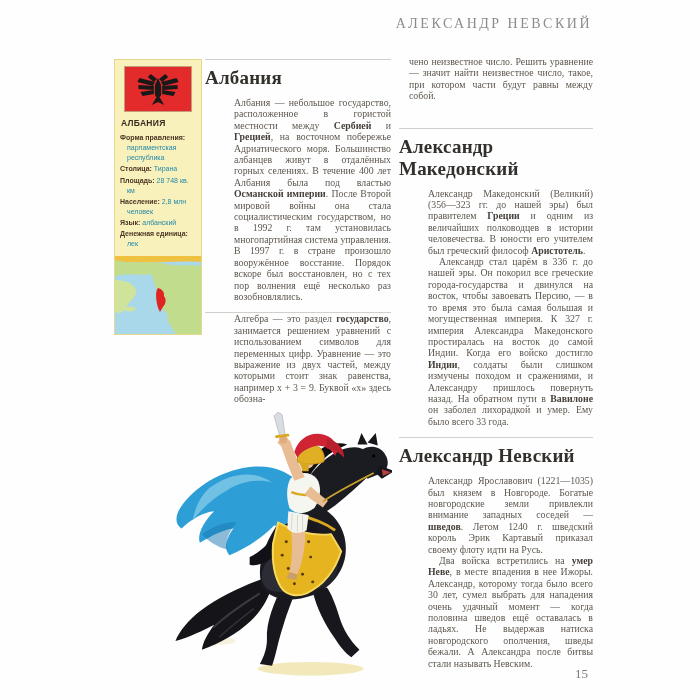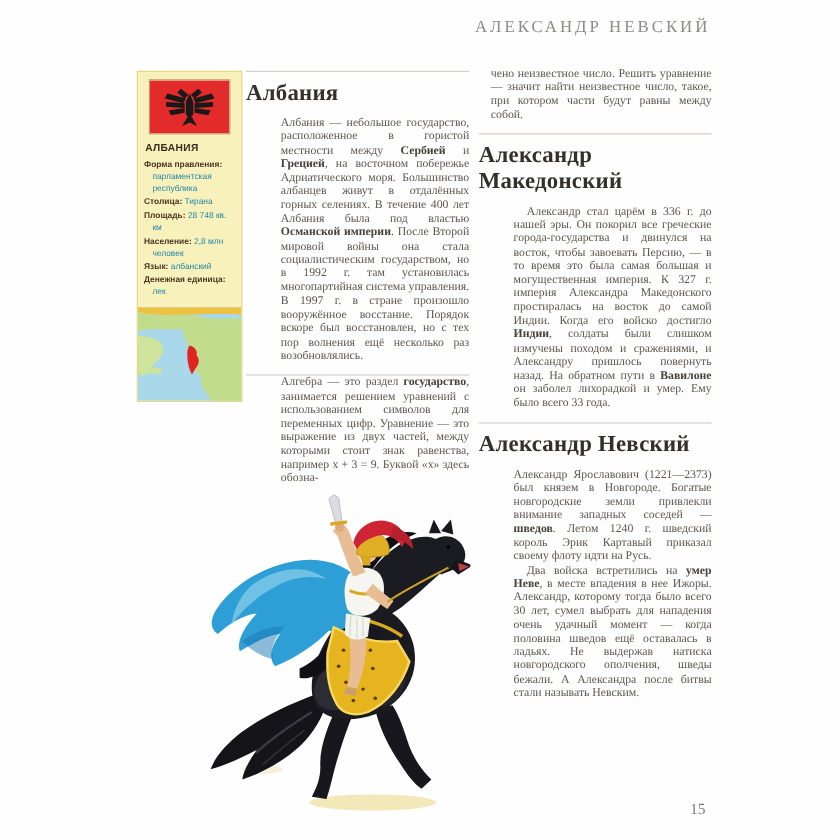--- a/index.html
+++ b/index.html
@@ -29,21 +29,21 @@
   .rule { border:none; border-top:1px solid #d2d0cc; margin:0; }
   h2.entry {
     font-size:19px; font-weight:bold; color:#33302c;
     margin:7px 0 8px; letter-spacing:.2px;
   }
   .body { margin-left:29px; color:#5d564e; }
   .body p { margin:0; font-size:9.8px; line-height:11.4px; text-align:justify; }
   .body p.indent { text-indent:11px; }
   .body b { color:#46403a; }
   .article { margin-bottom:10px; }
-  .cont { margin-left:10px; margin-bottom:9px; }
+  .cont { margin-left:10px; margin-bottom:26px; }
   
   .illustration { position:absolute; left:148px; top:412px; width:244px; height:272px; }
   .caption {
     position:absolute; left:110px; top:541px; width:90px;
     font-family:"Liberation Sans", sans-serif; font-size:7.2px;
     line-height:1.33; color:#3f3f3f;
   }
   .caption b { color:#1d1d1d; }
   .page-number {
     position:absolute; right:112px; bottom:18px;
@@ -115,28 +115,29 @@
   </section>
 
   <section class="col-right">
     <div class="body cont">
       <p><span>чено неизвестное число. Решить уравнение — значит найти неизвестное число, такое, при котором части будут равны между собой.</span></p>
     </div>
     <hr class="rule">
     <div class="article">
       <h2 class="entry">Александр Македонский</h2>
       <div class="body">
+        <p><span>Александр Македонский (Великий) (356—323 гг. до нашей эры) был правителем </span><b>Греции</b><span> и одним из величайших полководцев в истории человечества. В юности его учителем был греческий философ </span><b>Аристотель</b><span>.</span></p>
         <p class="indent"><span>Александр стал царём в 336 г. до нашей эры. Он покорил все греческие города-государства и двинулся на восток, чтобы завоевать Персию, — в то время это была самая большая и могущественная империя. К 327 г. империя Александра Македонского простиралась на восток до самой Индии. Когда его войско достигло </span><b>Индии</b><span>, солдаты были слишком измучены походом и сражениями, и Александру пришлось повернуть назад. На обратном пути в </span><b>Вавилоне</b><span> он заболел лихорадкой и умер. Ему было всего 33 года.</span></p>
       </div>
     </div>
     <hr class="rule">
     <div class="article">
       <h2 class="entry">Александр Невский</h2>
       <div class="body">
-        <p><span>Александр Ярославович (1221—2373) был князем в Новгороде. Богатые новгородские земли привлекли внимание западных соседей — </span><b>шведов</b><span>. Летом 1240 г. шведский король Эрик Картавый приказал своему флоту идти на Русь.</span></p>
+        <p><span>Александр Ярославович (1221—1035) был князем в Новгороде. Богатые новгородские земли привлекли внимание западных соседей — </span><b>шведов</b><span>. Летом 1240 г. шведский король Эрик Картавый приказал своему флоту идти на Русь.</span></p>
         <p class="indent"><span>Два войска встретились на </span><b>умер Неве</b><span>, в месте впадения в нее Ижоры. Александр, которому тогда было всего 30 лет, сумел выбрать для нападения очень удачный момент — когда половина шведов ещё оставалась в ладьях. Не выдержав натиска новгородского ополчения, шведы бежали. А Александра после битвы стали называть Невским.</span></p>
       </div>
     </div>
   </section>
 
   <svg class="illustration" viewBox="0 0 240 285" preserveAspectRatio="none">
 
     <ellipse cx="160" cy="269" rx="52" ry="7" fill="#eee0a2" opacity="0.75"></ellipse>
     <ellipse cx="70" cy="240" rx="16" ry="4" fill="#efe7c4" opacity="0.6"></ellipse>
 

